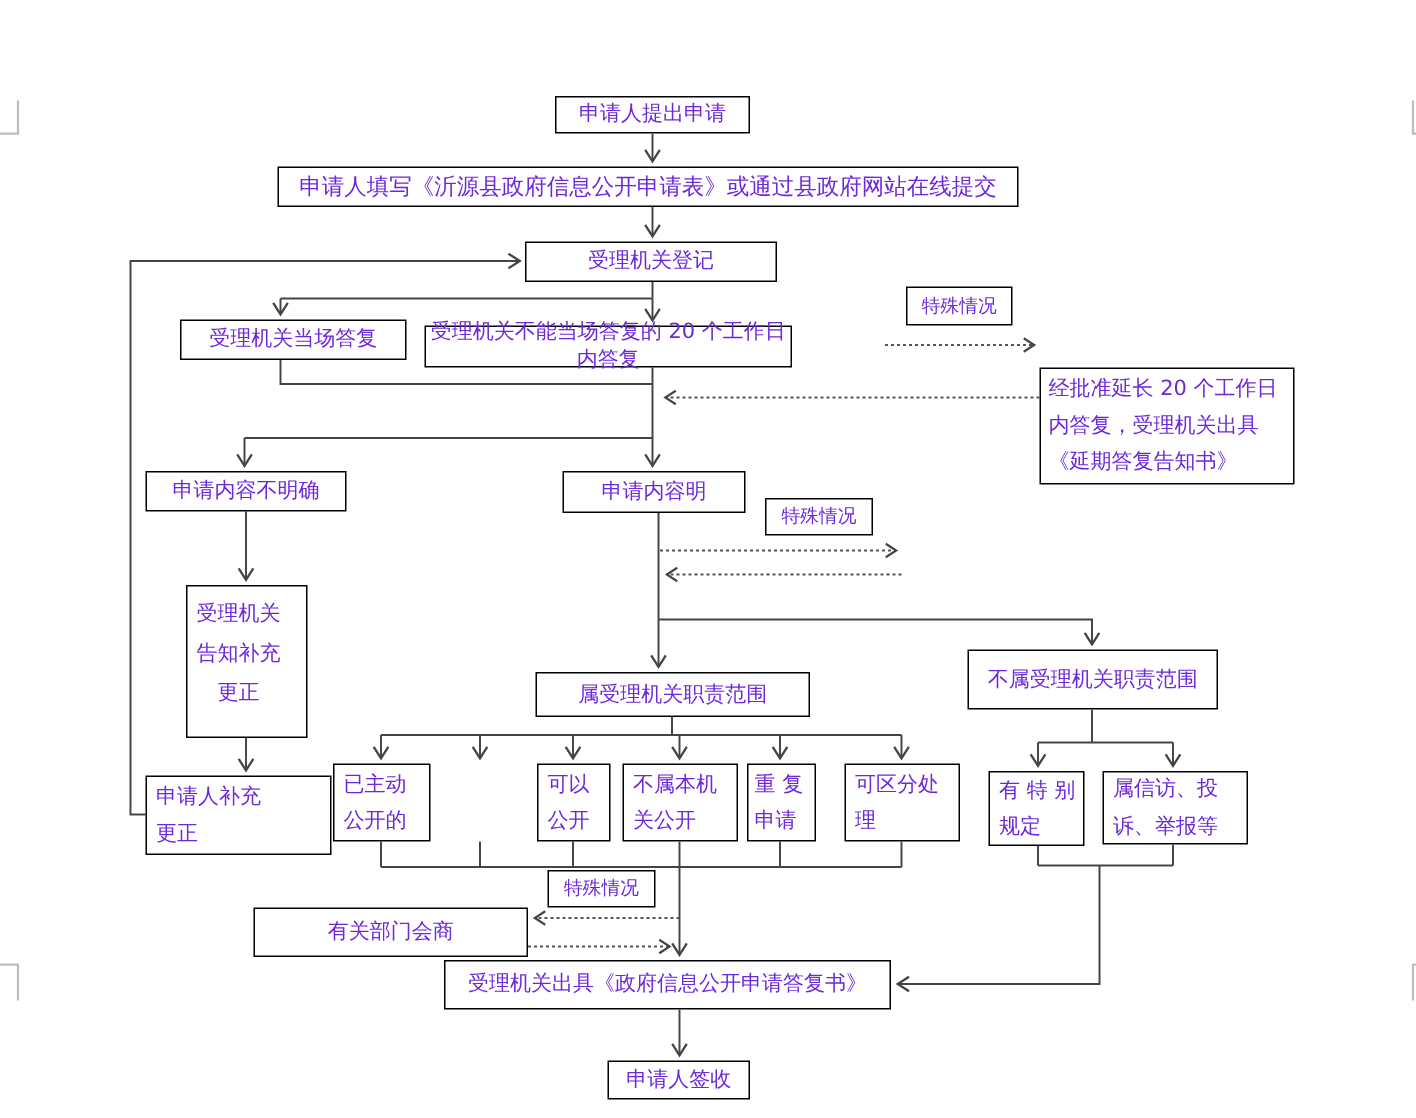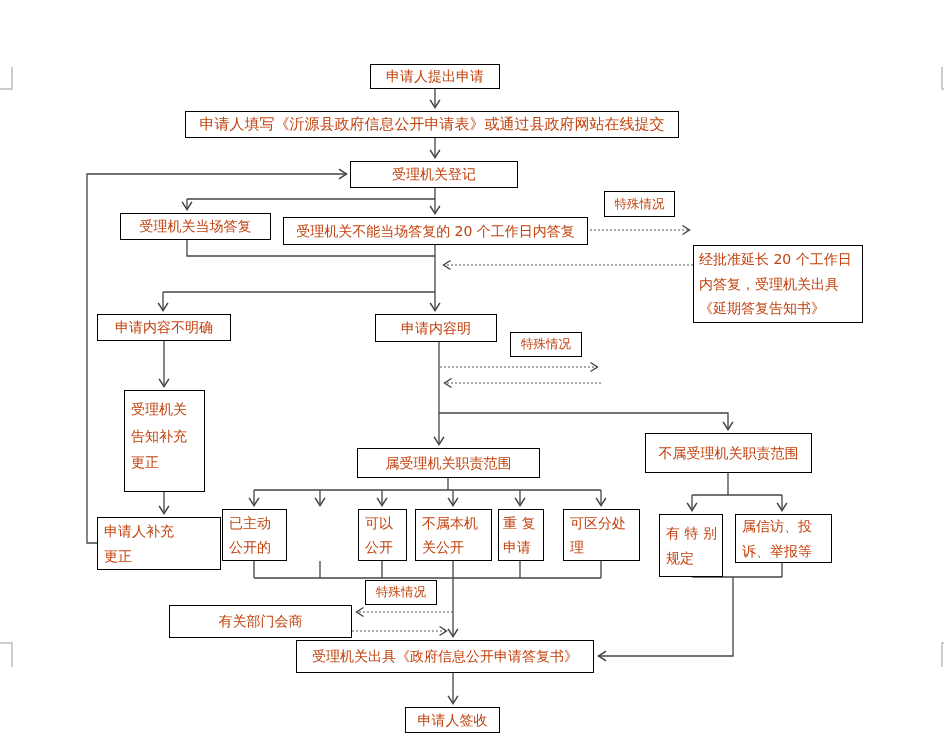--- a/index.html
+++ b/index.html
@@ -1,23 +1,23 @@
 <!DOCTYPE html>
 <html><head>
 <meta charset="utf-8">
 <style>
   html,body{margin:0;padding:0;background:#fff;}
   .stage{position:relative;width:944px;height:745px;background:#ffffff;
-         font-family:"DejaVu Sans",sans-serif;overflow:hidden;color:#c2410c;}
+         font-family:"DejaVu Sans",sans-serif;overflow:hidden;color:#6d28d9;}
   svg.wires{position:absolute;left:0;top:0;width:944px;height:745px;}
   .box{position:absolute;box-sizing:border-box;background:#fff;border:1.5px solid #000;
        display:flex;align-items:center;justify-content:center;text-align:center;
        font-size:14px;line-height:1.35;white-space:pre-wrap;padding:0 2px;}
   .box.left{justify-content:flex-start;text-align:left;padding-left:6px;line-height:1.75;}
-  .box.top{align-items:flex-start;padding-top:5px;}
+  .box.top{align-items:flex-start;padding-top:5px;text-align:center;}
   .box.tall{line-height:1.78;margin-top:32px;}
   .box.small{font-size:12.5px;border-width:1px;}
 </style>
 </head>
 <body>
 
 <div class="stage">
 
   <svg class="wires" viewBox="0 0 944 745" aria-hidden="true">
     <defs>
@@ -74,21 +74,21 @@
       <path d="M0,643 H12 V667"></path>
       <path d="M944,643 H942 V667"></path>
     </g>
   </svg>
 
   <div class="box" style="left:370px;top:64px;width:130px;height:25px">申请人提出申请</div>
   <div class="box" style="left:185px;top:111px;width:494px;height:27px;font-size:15px">申请人填写《沂源县政府信息公开申请表》或通过县政府网站在线提交</div>
   <div class="box" style="left:350px;top:161px;width:168px;height:27px">受理机关登记</div>
   <div class="box small" style="left:604px;top:191px;width:71px;height:26px">特殊情况</div>
   <div class="box" style="left:120px;top:213px;width:151px;height:27px">受理机关当场答复</div>
-  <div class="box" style="left:283px;top:217px;width:305px;height:28px">受理机关不能当场答复的 20 个工作日内答复</div>
+  <div class="box" style="left:283px;top:217px;width:245px;height:28px">受理机关不能当场答复的 20 个工作日内答复</div>
   <div class="box left tall" style="left:693px;top:213px;width:170px;height:78px;padding-left:5px">经批准延长 20 个工作日
 内答复，受理机关出具
 《延期答复告知书》</div>
   <div class="box" style="left:97px;top:314px;width:134px;height:27px">申请内容不明确</div>
   <div class="box" style="left:375px;top:314px;width:122px;height:28px">申请内容明</div>
   <div class="box small" style="left:510px;top:332px;width:72px;height:25px">特殊情况</div>
   <div class="box left top" style="left:124px;top:390px;width:81px;height:102px;line-height:1.9">受理机关
 告知补充
 更正</div>
   <div class="box left" style="left:97px;top:517px;width:124px;height:53px">申请人补充
@@ -98,21 +98,21 @@
   <div class="box left" style="left:222px;top:509px;width:65px;height:52px">已主动
 公开的</div>
   <div class="box left" style="left:358px;top:509px;width:49px;height:52px">可以
 公开</div>
   <div class="box left" style="left:415px;top:509px;width:77px;height:52px">不属本机
 关公开</div>
   <div class="box left" style="left:498px;top:509px;width:46px;height:52px;padding-left:4px">重 复
 申请</div>
   <div class="box left" style="left:563px;top:509px;width:77px;height:52px">可区分处
 理</div>
-  <div class="box left" style="left:659px;top:514px;width:64px;height:63px">有 特 别
+  <div class="box left" style="left:659px;top:514px;width:64px;height:50px">有 特 别
 规定</div>
   <div class="box left" style="left:735px;top:514px;width:97px;height:49px">属信访、投
 诉、举报等</div>
   <div class="box" style="left:169px;top:605px;width:183px;height:33px">有关部门会商</div>
   <div class="box small" style="left:365px;top:580px;width:72px;height:25px">特殊情况</div>
   <div class="box" style="left:296px;top:640px;width:298px;height:33px">受理机关出具《政府信息公开申请答复书》</div>
   <div class="box" style="left:405px;top:707px;width:95px;height:26px">申请人签收</div>
 
 </div>
 

